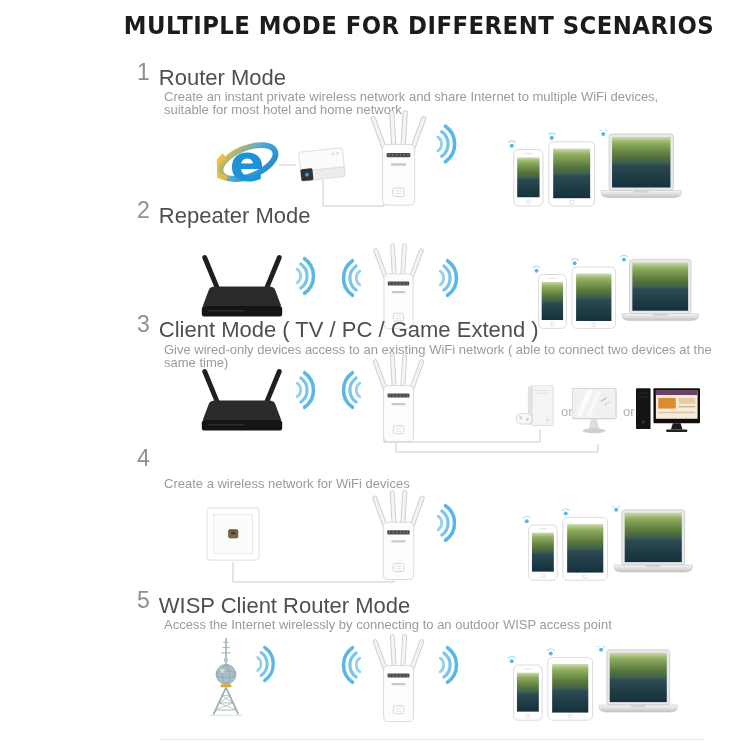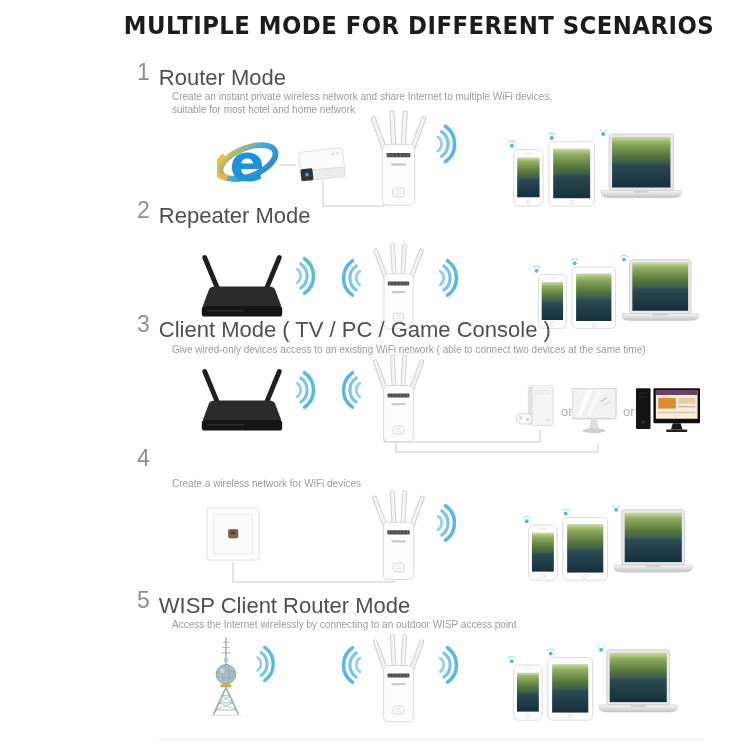--- a/index.html
+++ b/index.html
@@ -4,21 +4,21 @@
 <style>
   html,body{margin:0;padding:0;background:#fff;}
   #canvas{position:relative;width:750px;height:752px;background:#fff;overflow:hidden;
           font-family:"Liberation Sans",sans-serif;margin-left:44px;}
   .page-title{position:absolute;top:12px;left:0;width:750px;text-align:center;
     font-family:"DejaVu Sans",sans-serif;font-weight:bold;font-size:24px;color:#1c1c1c;
     letter-spacing:.5px;transform:scaleX(.95);transform-origin:center;}
   .sec-header{position:absolute;display:flex;align-items:flex-start;gap:9px;left:93px;}
   .sec-num{font-size:23px;line-height:.95;color:#8f8f8f;font-weight:400;}
   .sec-title{font-size:22px;color:#4f4f4f;padding-top:3px;}
-  .sec-desc{position:absolute;left:128px;font-size:10px;line-height:13px;color:#9b9b9b;max-width:560px;}
+  .sec-desc{position:absolute;left:120px;font-size:13px;line-height:13px;color:#9b9b9b;max-width:560px;}
   .row{position:absolute;left:0;width:750px;}
   .divider{position:absolute;top:739px;left:115px;width:545px;height:1px;background:#e6e6e6;}
   svg{display:block;}
   .or-text{font-size:13px;fill:#b0b0b0;font-family:"Liberation Sans",sans-serif;}
 </style>
 </head>
 <body>
 
 <div id="canvas">
 
@@ -222,21 +222,21 @@
     <use href="#sym-router" x="152" y="8" width="92" height="74"></use>
     <use href="#sym-waves-r" x="247" y="10" width="34" height="46"></use>
     <use href="#sym-waves-r" transform="scale(-1,1)" x="-322" y="12" width="34" height="46"></use>
     <use href="#sym-repeater" x="326" y="0" width="57" height="90"></use>
     <use href="#sym-waves-r" x="390" y="12" width="34" height="46"></use>
     <use href="#sym-devices" x="487" y="12" width="172" height="78"></use>
   </svg>
 
   <div class="sec-header" style="top:314px">
     <span class="sec-num">3</span>
-    <span class="sec-title">Client Mode ( TV / PC / Game Console )</span>
+    <span class="sec-title">Client Mode ( TV / PC / Game Extend )</span>
   </div>
   <div class="sec-desc" style="top:343px">Give wired-only devices access to an existing WiFi network ( able to connect two devices at the same time)</div>
   <svg class="row" style="top:352px" width="750" height="108" viewBox="0 0 750 108">
     <path d="M340,80 V90 H496 V78" fill="none" stroke="#c9c9c9"></path>
     <path d="M352,80 V100 H554 V92" fill="none" stroke="#c9c9c9"></path>
     <use href="#sym-router" x="152" y="13" width="92" height="74"></use>
     <use href="#sym-waves-r" x="247" y="15" width="34" height="46"></use>
     <use href="#sym-waves-r" transform="scale(-1,1)" x="-322" y="15" width="34" height="46"></use>
     <use href="#sym-repeater" x="326" y="2" width="57" height="92"></use>
     <use href="#sym-xbox" x="472" y="33" width="42" height="46"></use>

